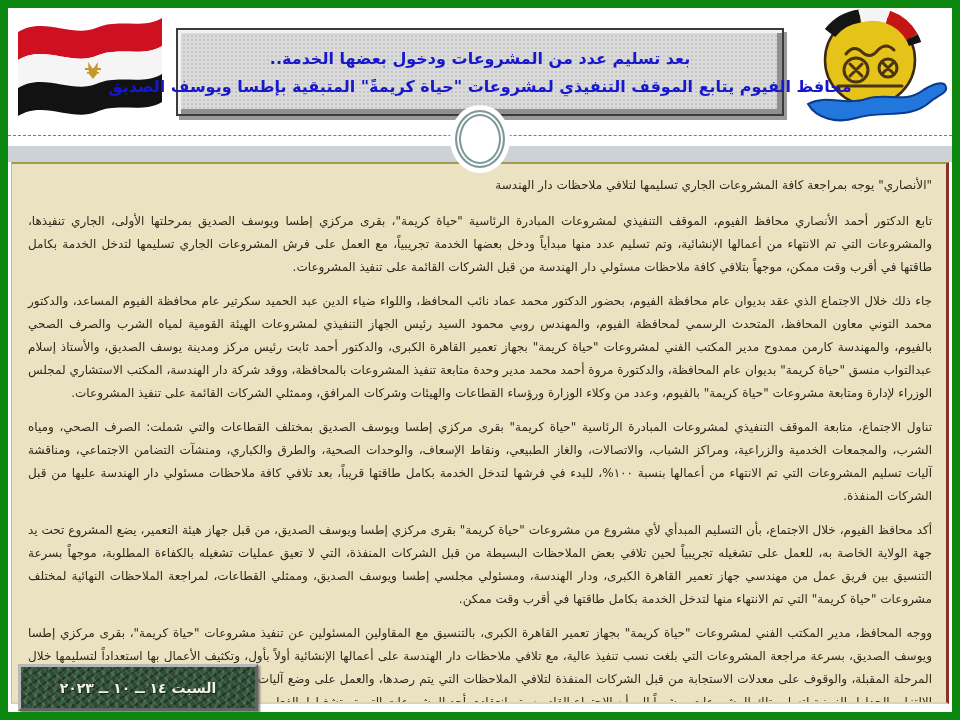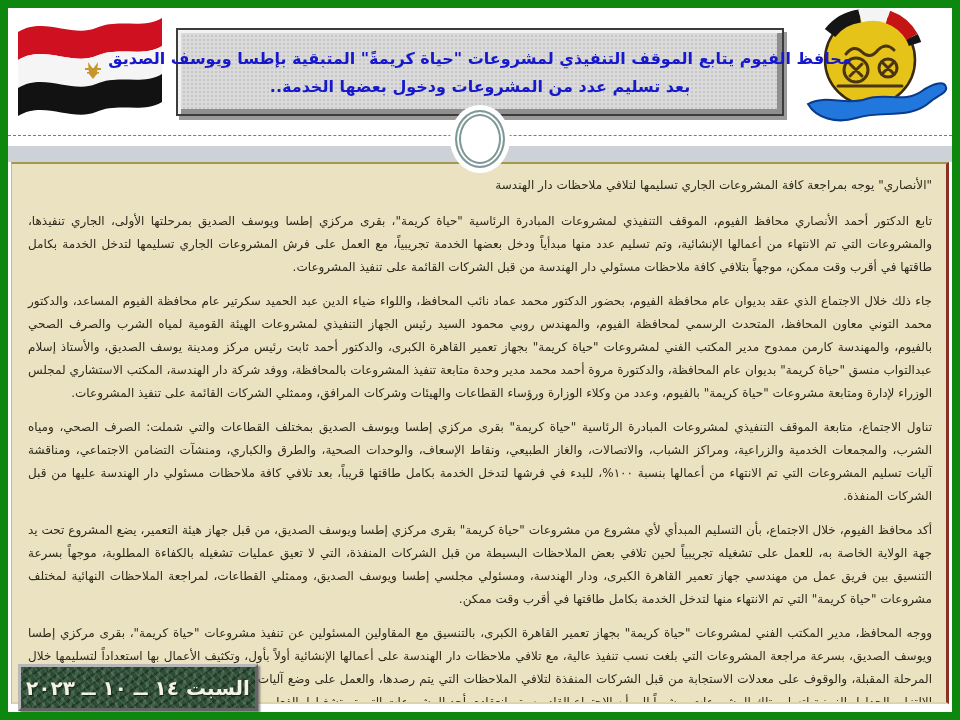--- a/index.html
+++ b/index.html
@@ -58,21 +58,21 @@
     position:absolute; left:10px; bottom:1px; width:240px; height:47px; z-index:6;
     background-color:#2e4d36;
     background-image:
       repeating-linear-gradient(48deg, rgba(255,255,255,0.09) 0 2px, transparent 2px 6px),
       repeating-linear-gradient(-35deg, rgba(0,0,0,0.30) 0 2px, transparent 2px 7px),
       repeating-linear-gradient(100deg, rgba(140,190,150,0.18) 0 3px, transparent 3px 9px);
     border:3px outset #b8b8b8;
     box-shadow:2px 2px 2px rgba(80,80,80,0.7);
     display:flex; align-items:center; justify-content:center;
   }
-  .date-text { color:#f4f2e4; font-weight:bold; font-size:20px; direction:rtl; white-space:nowrap;
+  .date-text { color:#f4f2e4; font-weight:bold; font-size:14px; direction:rtl; white-space:nowrap;
                text-shadow:1px 1px 1px #10240f; }
 </style>
 </head>
 <body>
 
 <div class="page">
   <div class="inner">
 
     <div class="flag">
       <svg width="152" height="112" viewBox="0 0 152 112" xmlns="http://www.w3.org/2000/svg">
@@ -102,22 +102,22 @@
           <circle cx="62" cy="62" r="12"></circle>
           <circle cx="94" cy="60" r="9"></circle>
           <path d="M56,56 l12,12 M68,56 l-12,12 M89,55 l10,10 M99,55 l-10,10"></path>
           <path d="M44,78 h64"></path>
         </g>
         <path d="M14,96 C32,86 52,98 72,91 C92,84 110,96 128,83 C138,76 150,72 152,79 C154,85 142,88 136,94 C116,112 88,102 62,110 C42,116 22,110 14,96 Z" fill="#2277dd" stroke="#0a3a8a" stroke-width="2"></path>
       </svg>
     </div>
 
     <div class="title-box">
+      <div class="title-line">بعد تسليم عدد من المشروعات ودخول بعضها الخدمة..</div>
       <div class="title-line">محافظ الفيوم يتابع الموقف التنفيذي لمشروعات "حياة كريمةً" المتبقية بإطسا ويوسف الصديق</div>
-      <div class="title-line">بعد تسليم عدد من المشروعات ودخول بعضها الخدمة..</div>
     </div>
 
     <div class="dash-line"></div>
     <div class="gray-band"></div>
     <div class="divider-circle"></div>
 
     <div class="content">
       <p class="subtitle">"الأنصاري" يوجه بمراجعة كافة المشروعات الجاري تسليمها لتلافي ملاحظات دار الهندسة</p>
       <p>تابع الدكتور أحمد الأنصاري محافظ الفيوم، الموقف التنفيذي لمشروعات المبادرة الرئاسية "حياة كريمة"، بقرى مركزي إطسا ويوسف الصديق بمرحلتها الأولى، الجاري تنفيذها، والمشروعات التي تم الانتهاء من أعمالها الإنشائية، وتم تسليم عدد منها مبدأياً ودخل بعضها الخدمة تجريبياً، مع العمل على فرش المشروعات الجاري تسليمها لتدخل الخدمة بكامل طاقتها في أقرب وقت ممكن، موجهاً بتلافي كافة ملاحظات مسئولي دار الهندسة من قبل الشركات القائمة على تنفيذ المشروعات.</p>
       <p>جاء ذلك خلال الاجتماع الذي عقد بديوان عام محافظة الفيوم، بحضور الدكتور محمد عماد نائب المحافظ، واللواء ضياء الدين عبد الحميد سكرتير عام محافظة الفيوم المساعد، والدكتور محمد التوني معاون المحافظ، المتحدث الرسمي لمحافظة الفيوم، والمهندس روبي محمود السيد رئيس الجهاز التنفيذي لمشروعات الهيئة القومية لمياه الشرب والصرف الصحي بالفيوم، والمهندسة كارمن ممدوح مدير المكتب الفني لمشروعات "حياة كريمة" بجهاز تعمير القاهرة الكبرى، والدكتور أحمد ثابت رئيس مركز ومدينة يوسف الصديق، والأستاذ إسلام عبدالتواب منسق "حياة كريمة" بديوان عام المحافظة، والدكتورة مروة أحمد محمد مدير وحدة متابعة تنفيذ المشروعات بالمحافظة، ووفد شركة دار الهندسة، المكتب الاستشاري لمجلس الوزراء لإدارة ومتابعة مشروعات "حياة كريمة" بالفيوم، وعدد من وكلاء الوزارة ورؤساء القطاعات والهيئات وشركات المرافق، وممثلي الشركات القائمة على تنفيذ المشروعات.</p>

